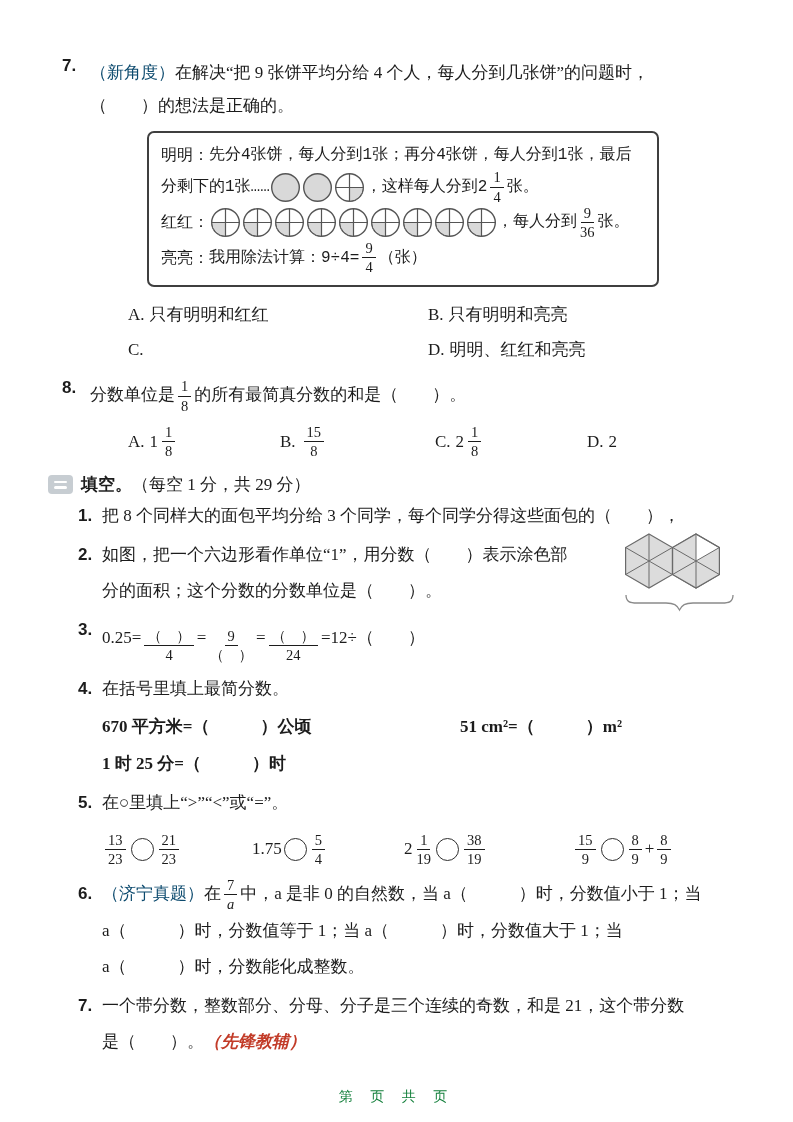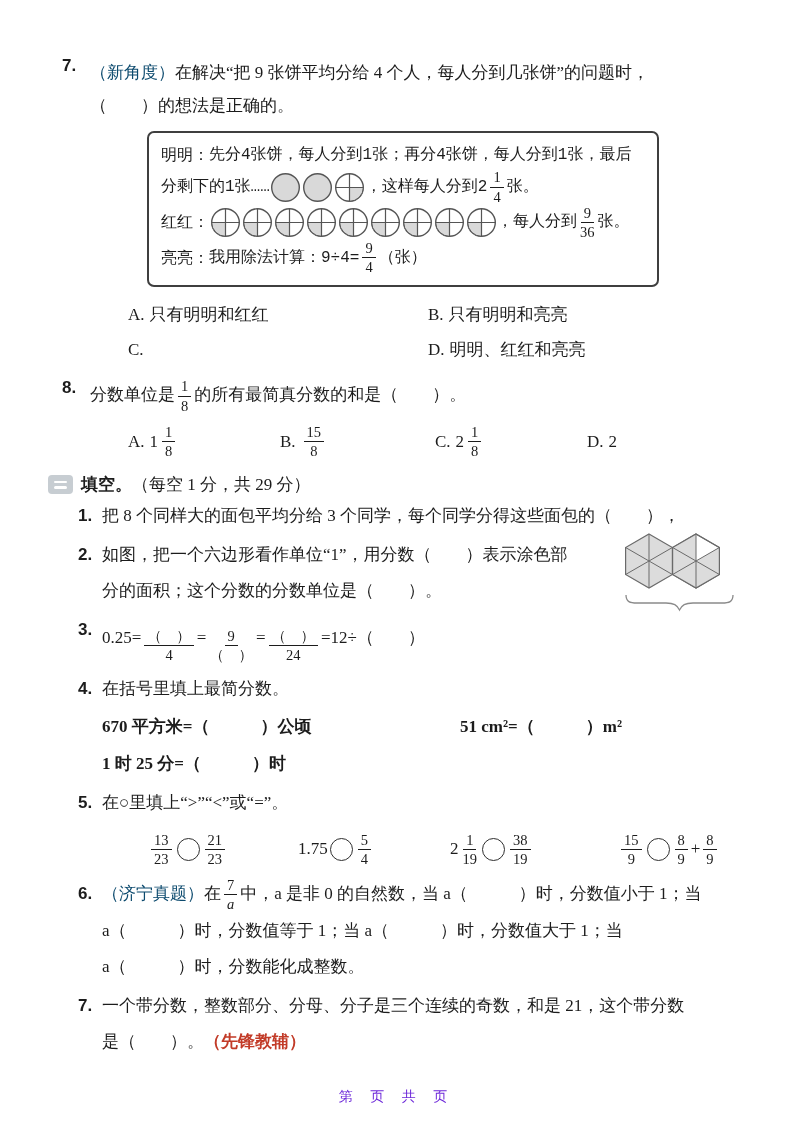--- a/index.html
+++ b/index.html
@@ -38,28 +38,28 @@
             flex-direction:column;justify-content:center;align-items:center;gap:3px;margin-right:8px;flex-shrink:0;}
   .sec-icon i{display:block;width:13px;height:2.5px;background:#fff;border-radius:2px;}
   .sec-title{font-weight:bold;}
   
   .fitem{display:flex;margin-left:16px;line-height:2.15;margin-top:2px;}
   .fnum{font-weight:bold;width:24px;flex-shrink:0;font-family:"Liberation Sans",sans-serif;}
   .fbody{flex:1;min-width:0;}
   .eq{display:inline-flex;align-items:flex-start;line-height:1.2;margin:16px 0 6px 0;}
   .grid2{display:grid;grid-template-columns:358px auto;line-height:2.2;font-weight:bold;}
   .cmp-row{display:grid;grid-template-columns:150px 152px 168px auto;align-items:center;margin:10px 0 6px 0;}
-  .expr{display:inline-flex;align-items:center;margin-left:46px;}
+  .expr{display:inline-flex;align-items:center;}
   .cmp-circle{display:inline-block;width:21px;height:21px;border:1.5px solid #2e2e2e;
               border-radius:50%;margin:0 2px;flex-shrink:0;}
   .item2-wrap{position:relative;padding-right:140px;}
   .hex-fig{position:absolute;right:-4px;top:-4px;}
-  .red-tag{color:#c23b28;font-family:"Liberation Sans",sans-serif;font-weight:bold;}
+  .red-tag{color:#c23b28;font-family:"Liberation Sans",sans-serif;font-weight:bold;font-style:italic;}
   .footer{position:absolute;bottom:16px;left:0;width:100%;text-align:center;
-          font-size:14px;letter-spacing:7px;color:#6d28d9;} .mt10{margin-top:10px;}
+          font-size:14px;letter-spacing:7px;color:#15803d;} .mt10{margin-top:10px;}
 </style>
 </head>
 <body>
 
 <div class="page">
 
   <section>
     <div class="row">
       <span class="qnum">7.</span>
       <div class="qbody">

